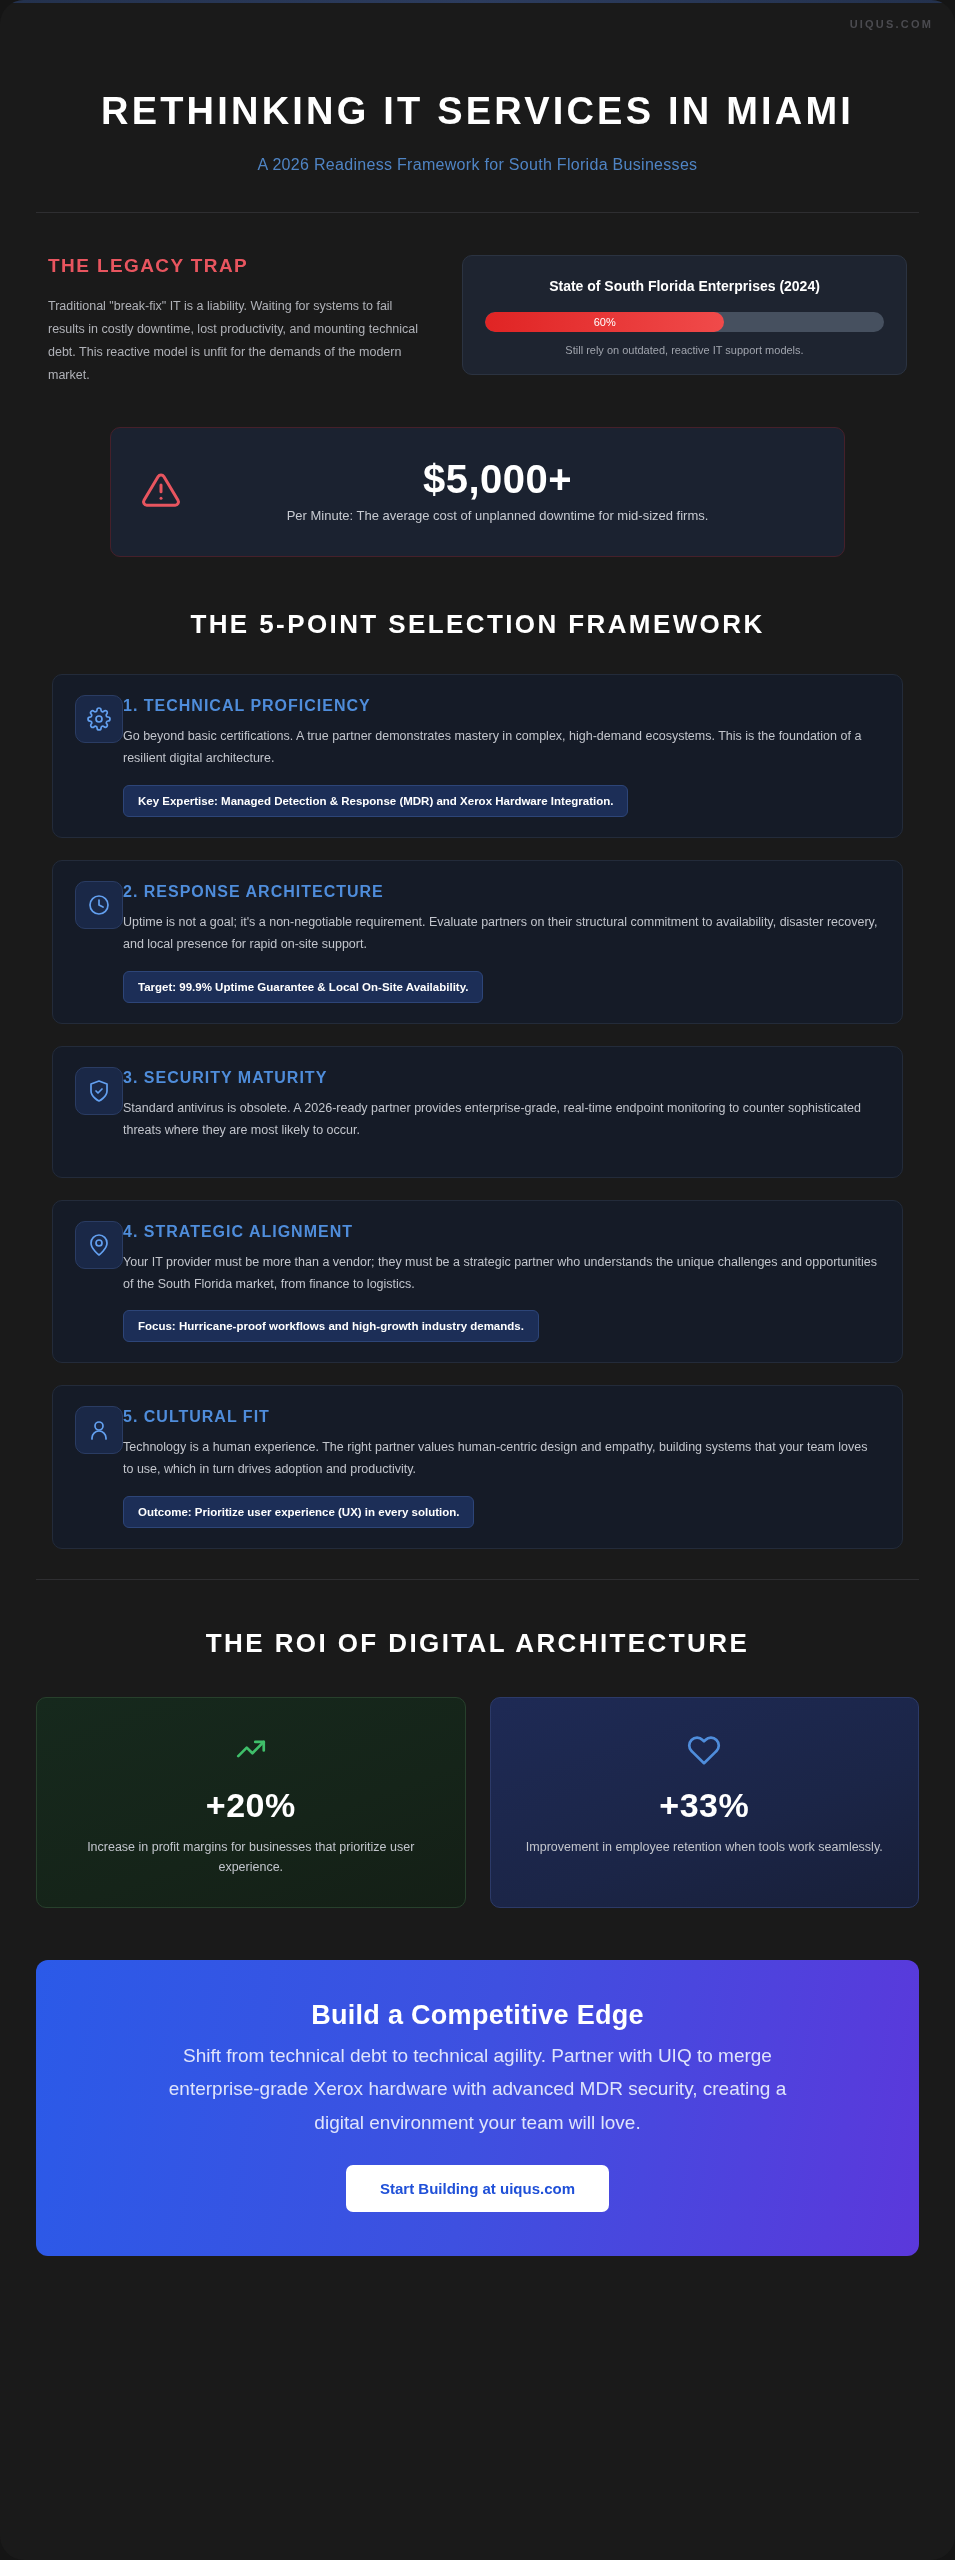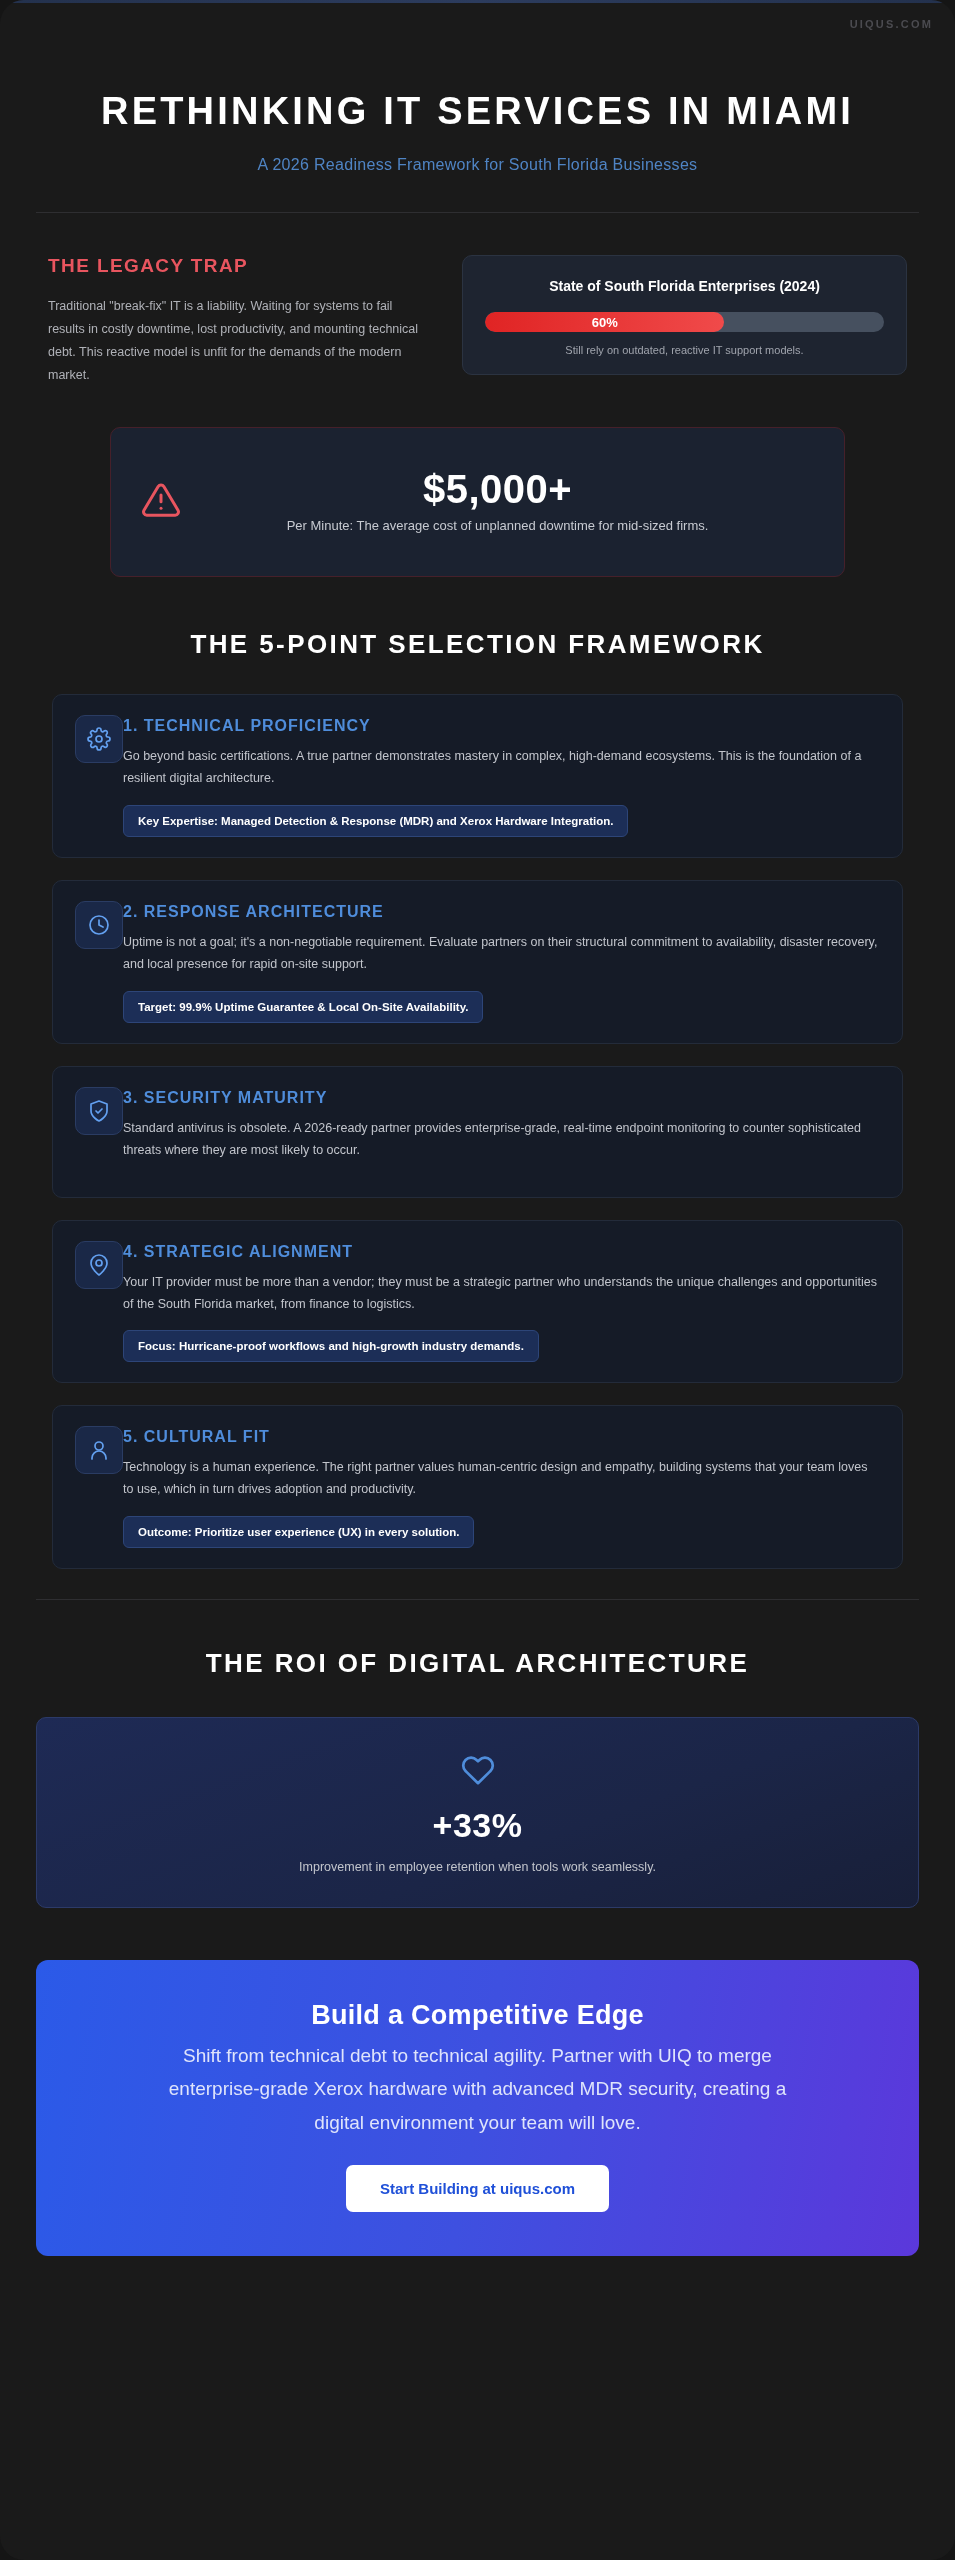--- a/index.html
+++ b/index.html
@@ -116,38 +116,38 @@
   .bar-fill {
     height: 100%;
     width: 60%;
     border-radius: 10px;
     background: linear-gradient(90deg,#e02424 0%,#f04a4a 100%);
     display: flex;
     align-items: center;
     justify-content: center;
   }
   .bar-fill span {
-    font-size: 13px;
-    font-weight: 700;
+    font-size: 11px;
+    font-weight: 400;
     color: #ffffff;
   }
   .stat-card .caption {
     margin-top: 12px;
     font-size: 11px;
     color: #a0a4ad;
     text-align: center;
   }
 
   
   .callout-wrap { padding: 40px 110px 0 110px; }
   .callout {
     background: #1b2230;
     border: 1px solid #46202a;
     border-radius: 10px;
-    padding: 40px 30px;
+    padding: 30px 30px;
     display: flex;
     align-items: center;
   }
   .callout .warn-icon { flex: none; }
   .callout-body { flex: 1; text-align: center; }
   .callout .big {
     font-size: 40px;
     font-weight: 700;
     color: #ffffff;
     letter-spacing: 0.5px;
@@ -424,20 +424,30 @@
 
   </div>
 
   <div class="roi-divider"></div>
 
   <div class="roi-title">
     <div class="section-title">THE ROI OF DIGITAL ARCHITECTURE</div>
   </div>
 
   <div class="roi-cards">
+    <div class="roi-card green">
+      <div class="roi-icon">
+        <svg width="34" height="34" viewBox="0 0 24 24" fill="none" stroke="#3fbf6a" stroke-width="1.9" stroke-linecap="round" stroke-linejoin="round">
+          <polyline points="3 17 9 11 13 15 21 7"></polyline>
+          <polyline points="15 7 21 7 21 13"></polyline>
+        </svg>
+      </div>
+      <div class="roi-value">+20%</div>
+      <div class="roi-desc">Increase in profit margins for businesses that prioritize user experience.</div>
+    </div>
 
     <div class="roi-card blue">
       <div class="roi-icon">
         <svg width="34" height="34" viewBox="0 0 24 24" fill="none" stroke="#4f8ddb" stroke-width="1.9" stroke-linecap="round" stroke-linejoin="round">
           <path d="M20.8 5.6a5.5 5.5 0 0 0-7.8 0L12 6.6l-1-1a5.5 5.5 0 0 0-7.8 7.8l1 1L12 22l7.8-7.6 1-1a5.5 5.5 0 0 0 0-7.8z"></path>
         </svg>
       </div>
       <div class="roi-value">+33%</div>
       <div class="roi-desc">Improvement in employee retention when tools work seamlessly.</div>
     </div>

